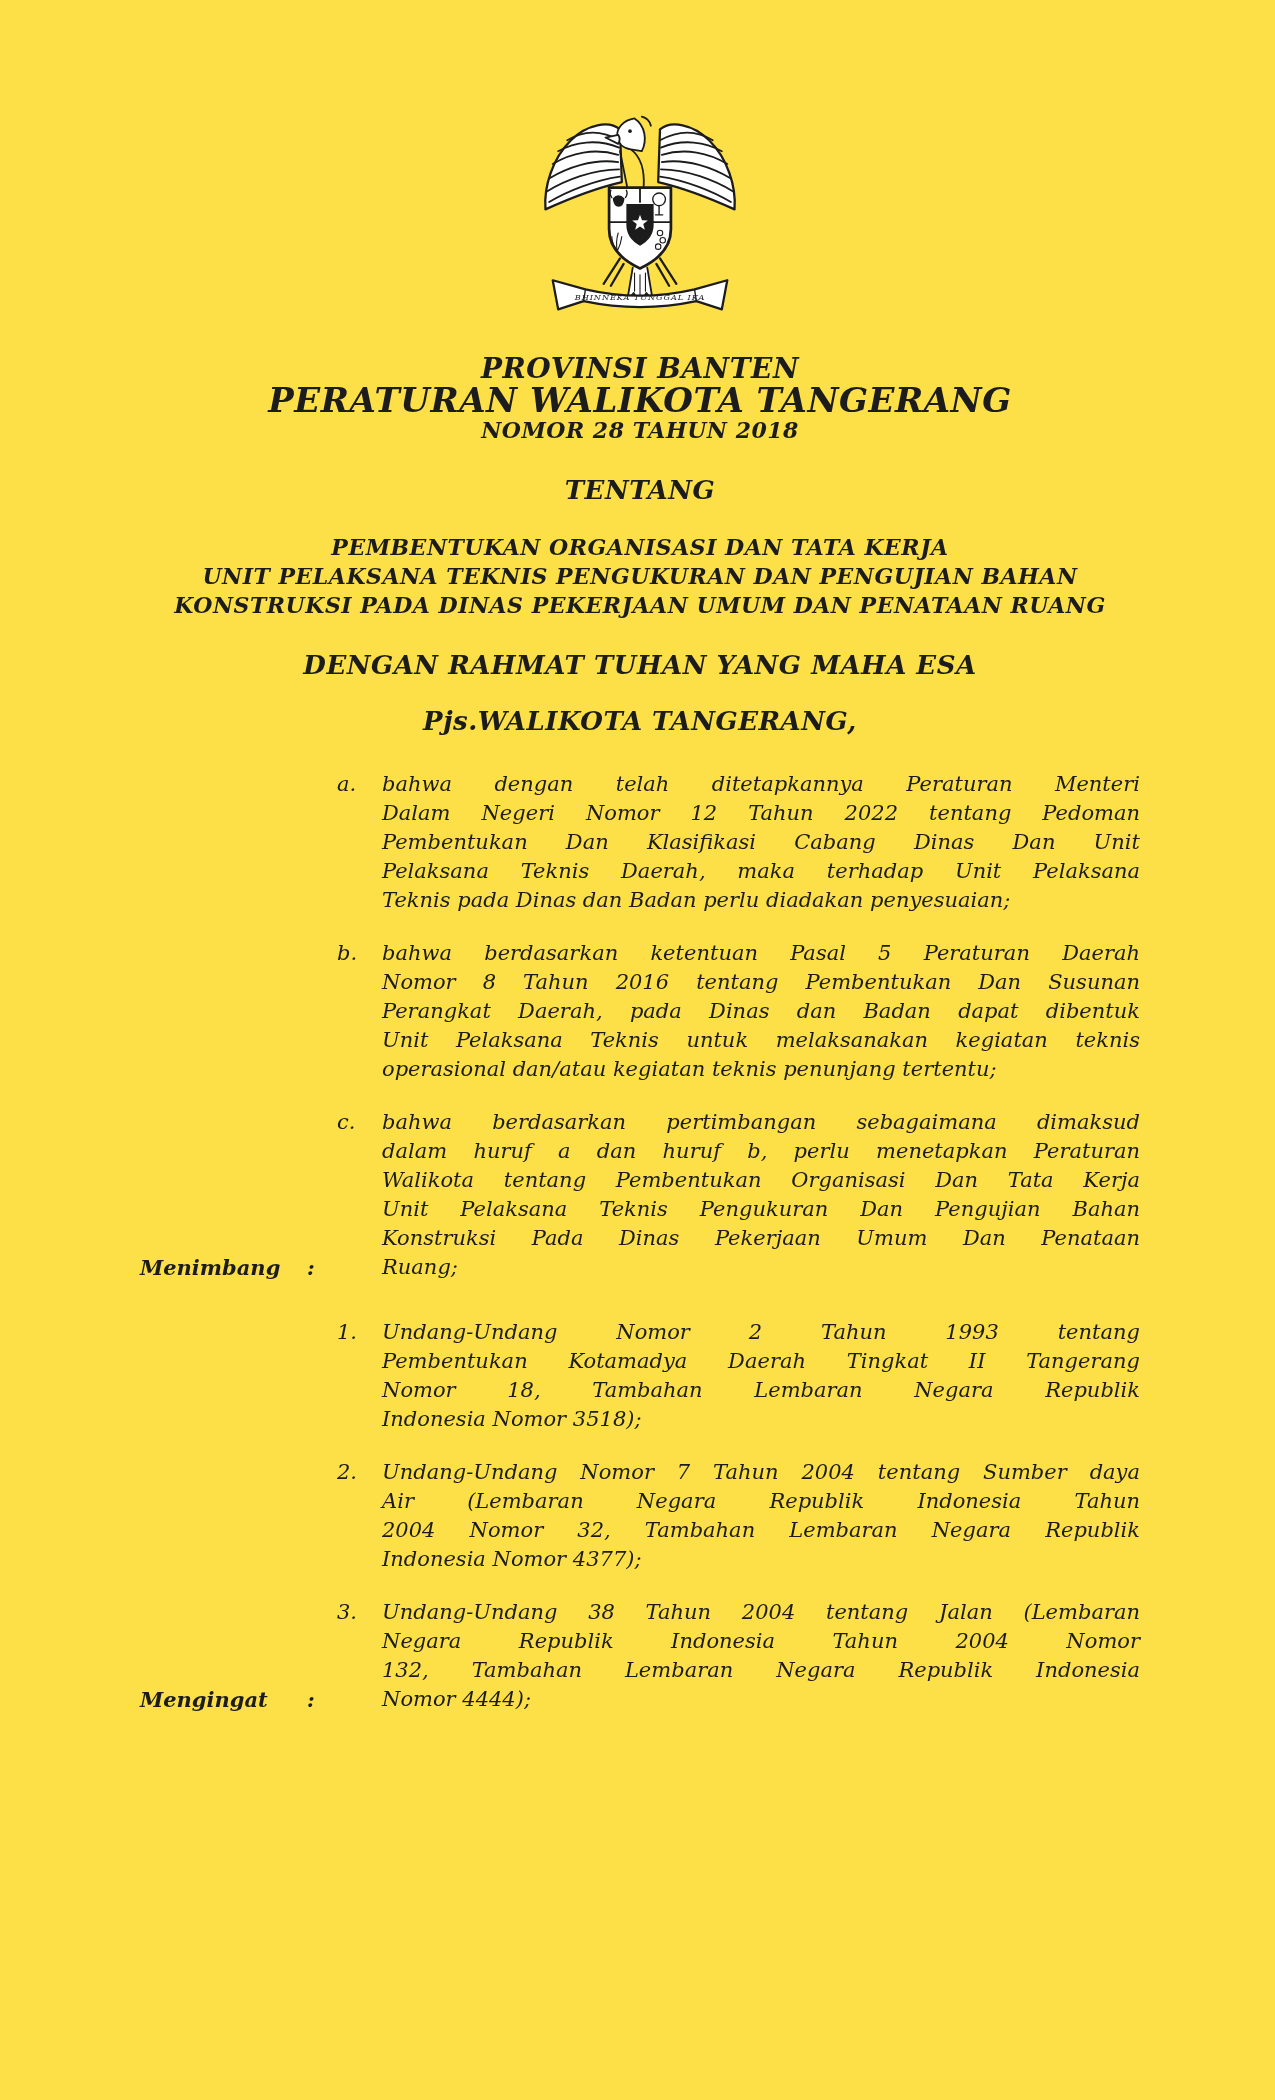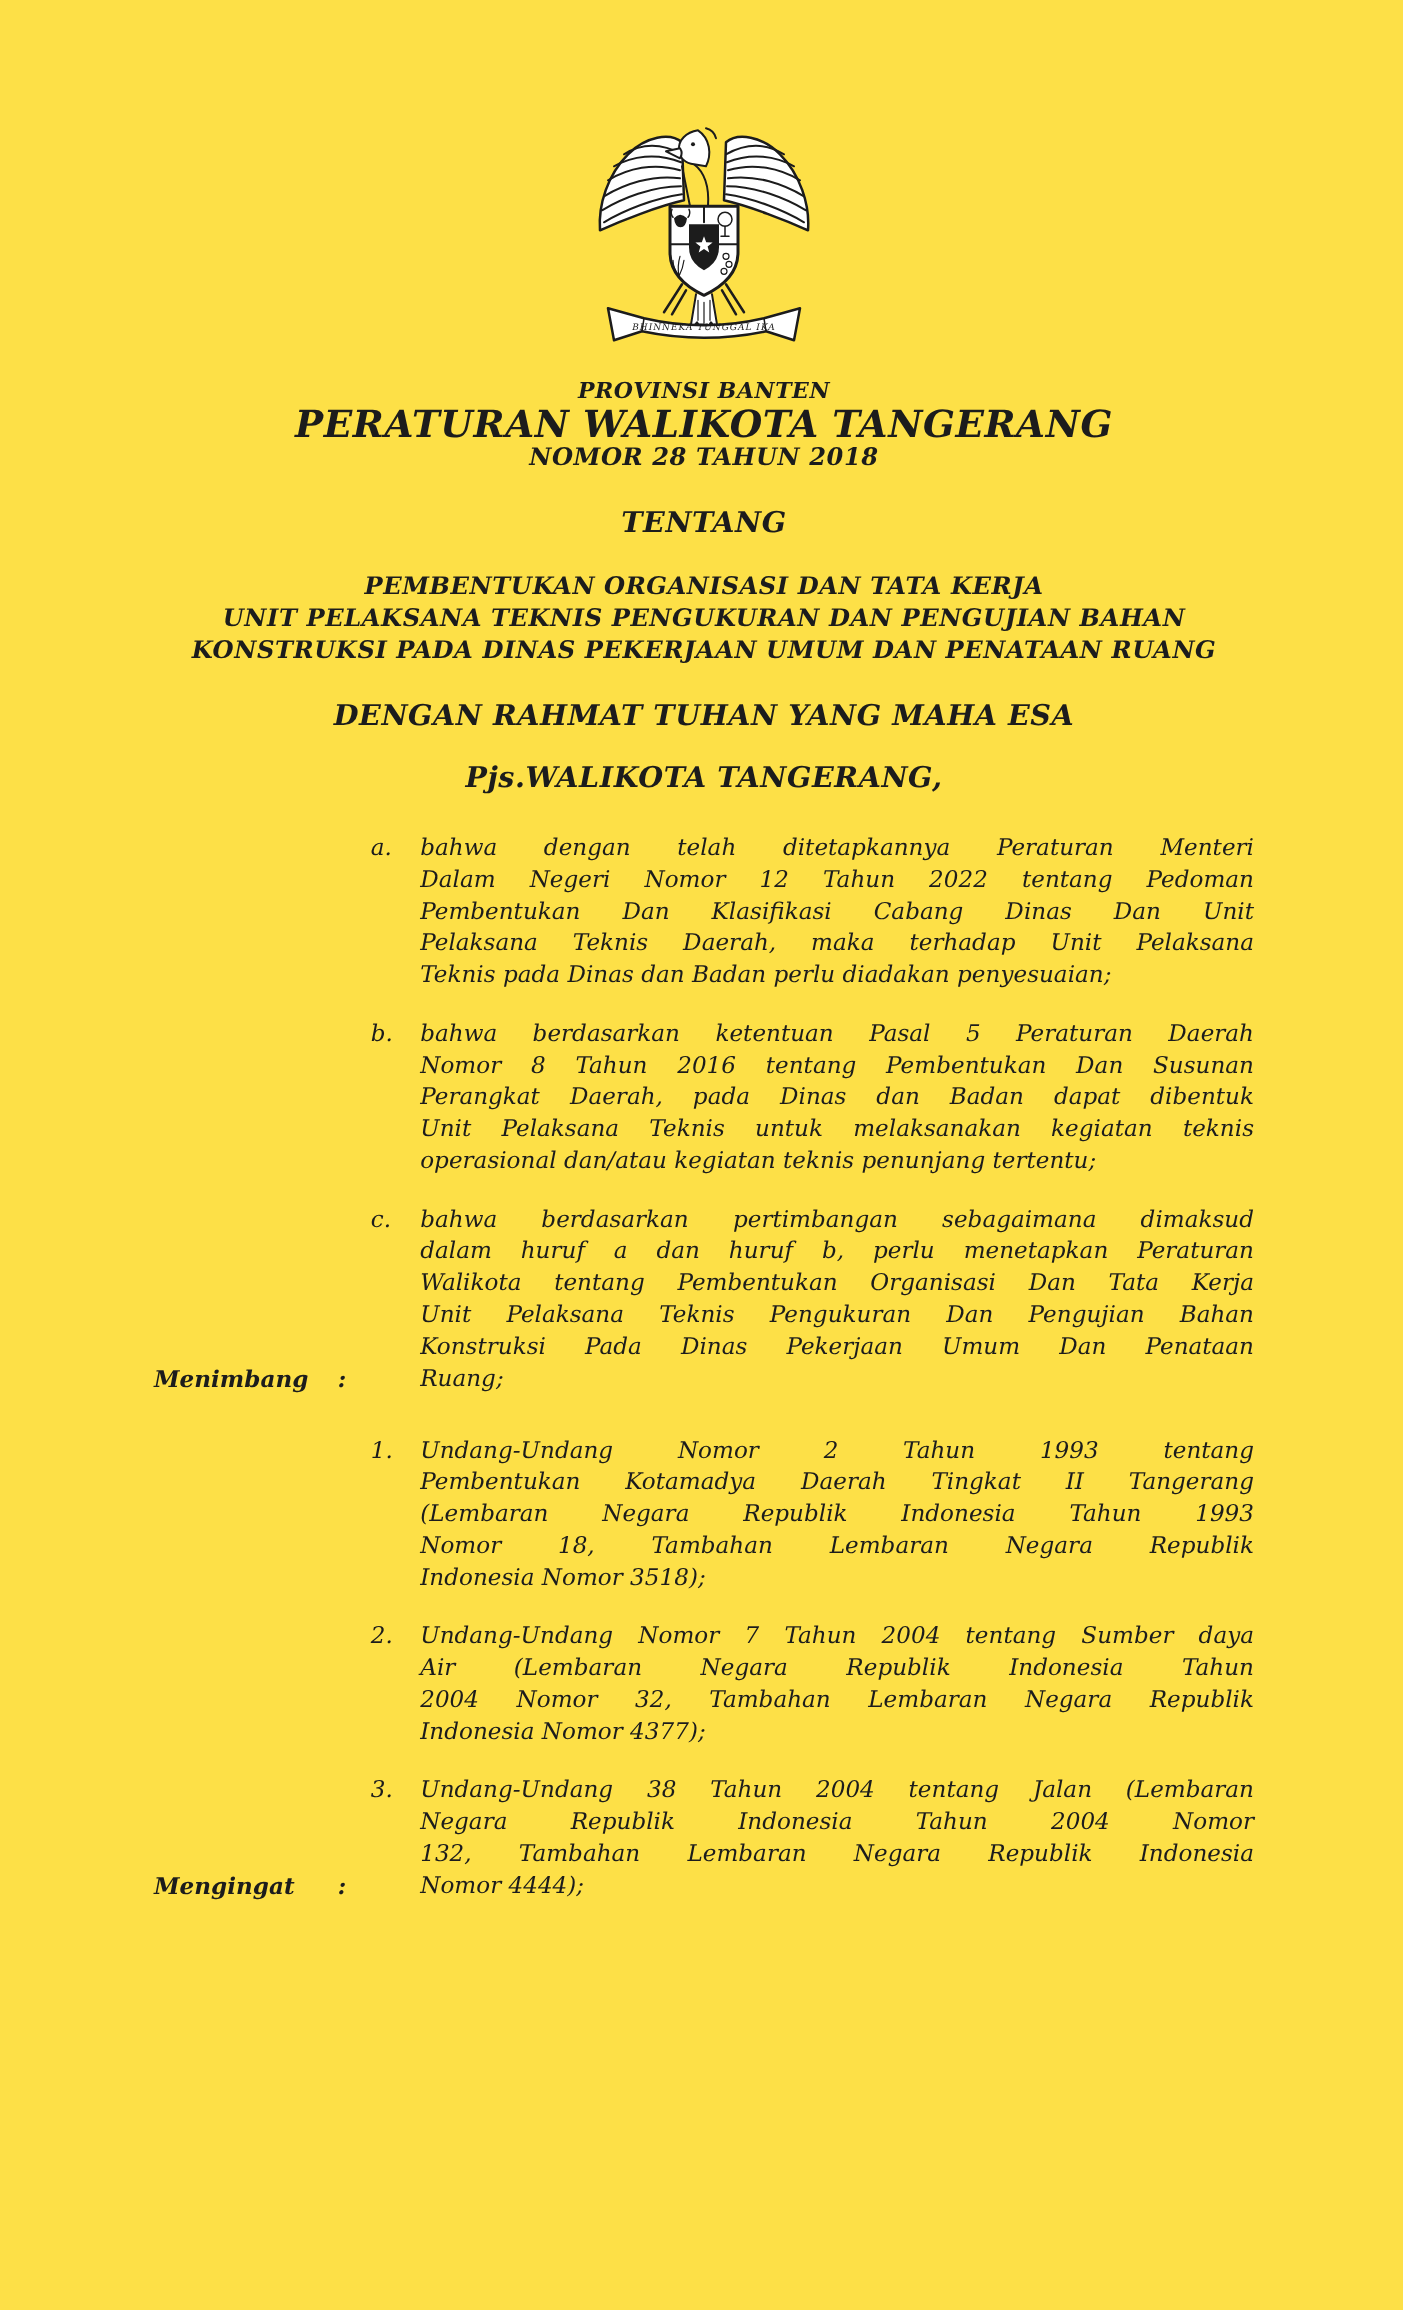--- a/index.html
+++ b/index.html
@@ -8,21 +8,21 @@
     font-family:"DejaVu Serif","Liberation Serif",serif;
     color:#1c1c1c;
     -webkit-font-smoothing:antialiased;
   }
   .page { position:relative; width:1275px; height:2100px; background:#fde047;font-style:italic; }
   .content { width:1000px; margin-left:140px; }
 
   .emblem-wrap { display:flex; justify-content:center; padding-top:103px; }
 
   .h-center { text-align:center; font-weight:bold; letter-spacing:0.5px; }
-  .h-province  { font-size:20px; line-height:32px; margin-top:16px; }
+  .h-province  { font-size:28px; line-height:32px; margin-top:30px; }
   .h-reg       { font-size:34px; line-height:30px; margin-top:0; }
   .h-num       { font-size:22px; line-height:30px; }
   .h-tentang   { font-size:26px; line-height:30px; margin-top:30px; }
   .h-subject   { margin-top:28px; }
   .h-subject div { font-size:22px; line-height:29px; }
   .h-grace     { font-size:26px; line-height:30px; margin-top:30px; }
   .h-official  { font-size:26px; line-height:30px; margin-top:26px; }
 
   .section { display:flex; font-size:21px; line-height:29px;align-items:flex-end; }
   .sec-menimbang { margin-top:34px; }
@@ -158,21 +158,20 @@
     <div class="section sec-mengingat">
       <div class="sec-label">Mengingat</div>
       <div class="sec-colon">:</div>
       <div class="sec-items">
 
         <div class="item">
           <div class="item-marker">1.</div>
           <div class="item-text">
             <div class="jline">Undang-Undang Nomor 2 Tahun 1993 tentang</div>
             <div class="jline">Pembentukan Kotamadya Daerah Tingkat II Tangerang</div>
-            <div class="jline">(Lembaran Negara Republik Indonesia Tahun 1993</div>
             <div class="jline">Nomor 18, Tambahan Lembaran Negara Republik</div>
             <div class="jline">Indonesia Nomor 3518);</div>
           </div>
         </div>
 
         <div class="item">
           <div class="item-marker">2.</div>
           <div class="item-text">
             <div class="jline">Undang-Undang Nomor 7 Tahun 2004 tentang Sumber daya</div>
             <div class="jline">Air (Lembaran Negara Republik Indonesia Tahun</div>

